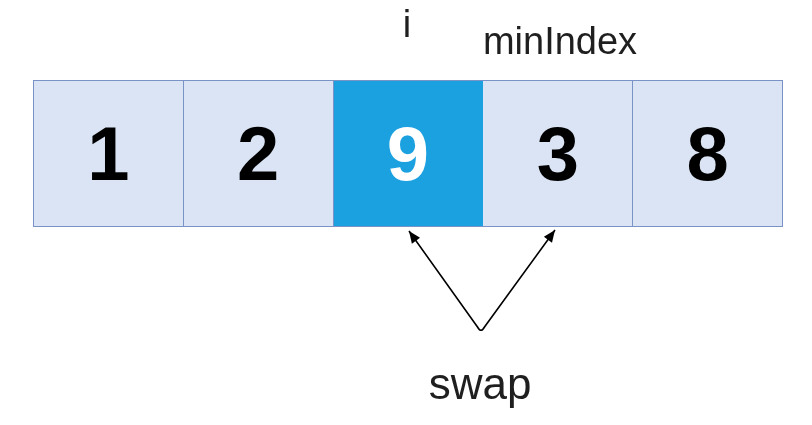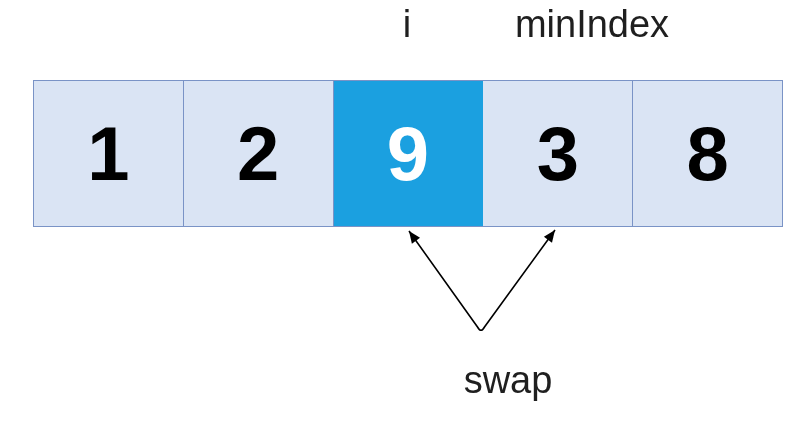--- a/index.html
+++ b/index.html
@@ -25,21 +25,21 @@
   .pointer-label {
     position: absolute;
     top: 3px;
     transform: translateX(-50%);
     font-size: 38px;
     line-height: 1.15;
     color: var(--label-text);
     white-space: nowrap;
   }
   .pointer-label.i-pos   { left: 407px; }
-  .pointer-label.min-pos { left: 592px; }
+  .pointer-label.min-pos { left: 560px; margin-top: 17px; }
   .array-row {
     position: absolute;
     left: 33px;
     top: 80px;
     width: 750px;
     height: 147px;
     display: flex;
     border: 1.5px solid var(--cell-border);
     background: var(--cell-fill);
   }
@@ -69,24 +69,24 @@
     pointer-events: none;
   }
   .arrows-svg .arrow-path {
     fill: none;
     stroke: var(--arrow);
     stroke-width: 1.6;
   }
   .arrows-svg marker path { fill: var(--arrow); }
   .swap-label {
     position: absolute;
-    left: 508px;
+    left: 480px;
     top: 359px;
     transform: translateX(-50%);
-    font-size: 38px;
+    font-size: 44px;
     line-height: 1.15;
     color: var(--label-text);
     white-space: nowrap;
   }
 </style>
 </head>
 <body>
 
 <div class="canvas">
 

